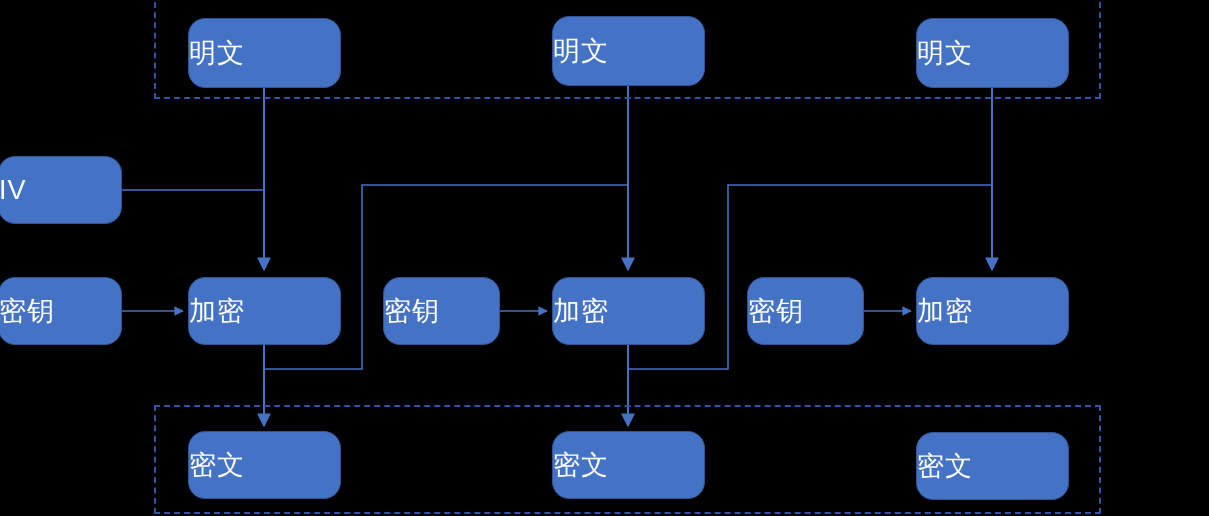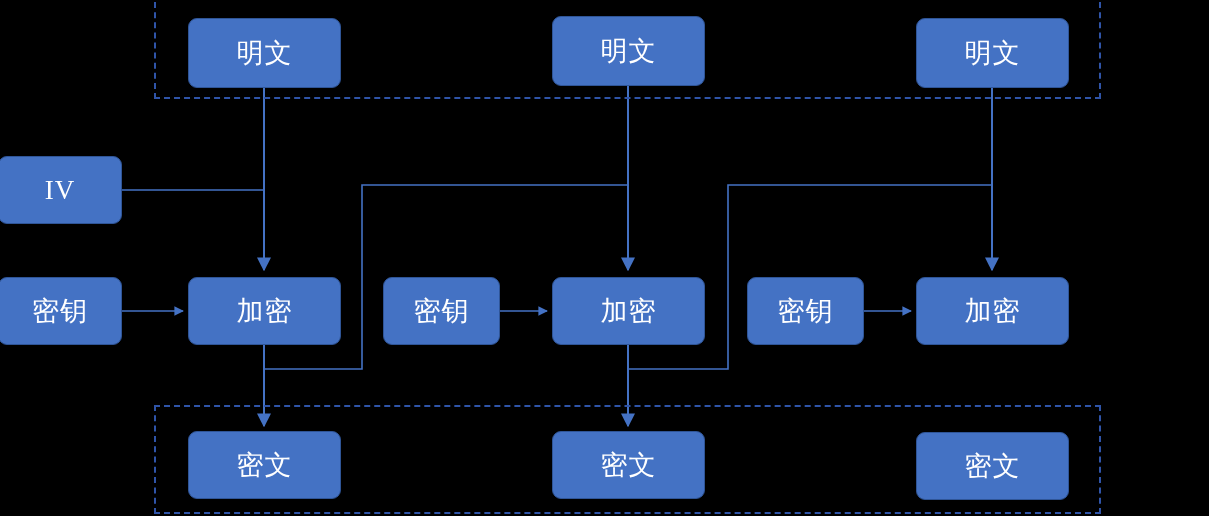--- a/index.html
+++ b/index.html
@@ -20,31 +20,29 @@
     left: 0;
     top: 0;
     width: 1209px;
     height: 516px;
   }
   .node {
     position: absolute;
     box-sizing: border-box;
     background: #4472C4;
     border: 1px solid #2F5597;
-    border-radius: 9px;
+    border-radius: 17px;
     color: #FFFFFF;
     display: flex;
     align-items: center;
-    justify-content: center;
     font-size: 27px;
     line-height: 1;
     letter-spacing: 1px;
     white-space: nowrap;
     z-index: 3;
-    font-family: Liberation Serif, serif;
   }
   .node-label {
     pointer-events: none;
   }
   .group-box {
     position: absolute;
     box-sizing: border-box;
     border: 2px dashed #2F54A8;
     background: transparent;
     z-index: 1;

